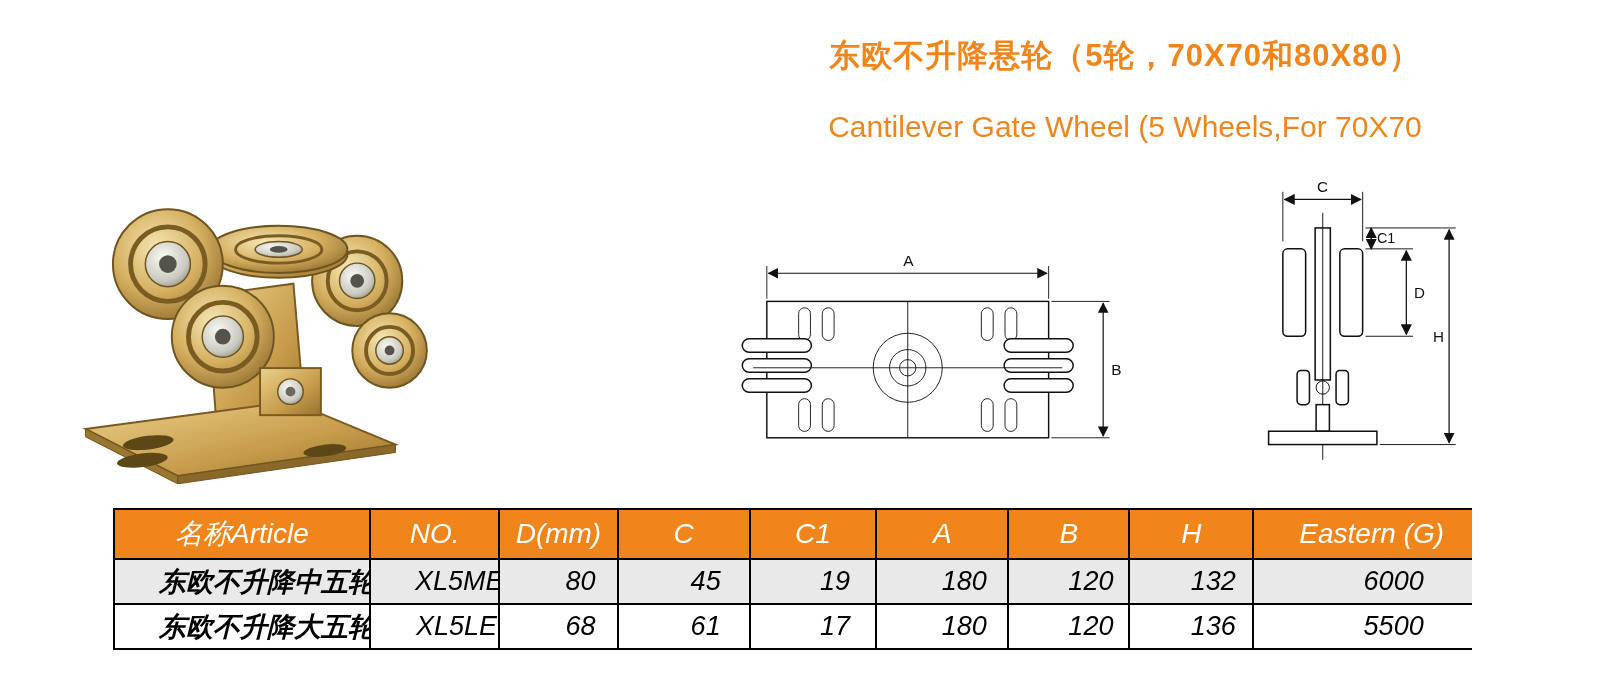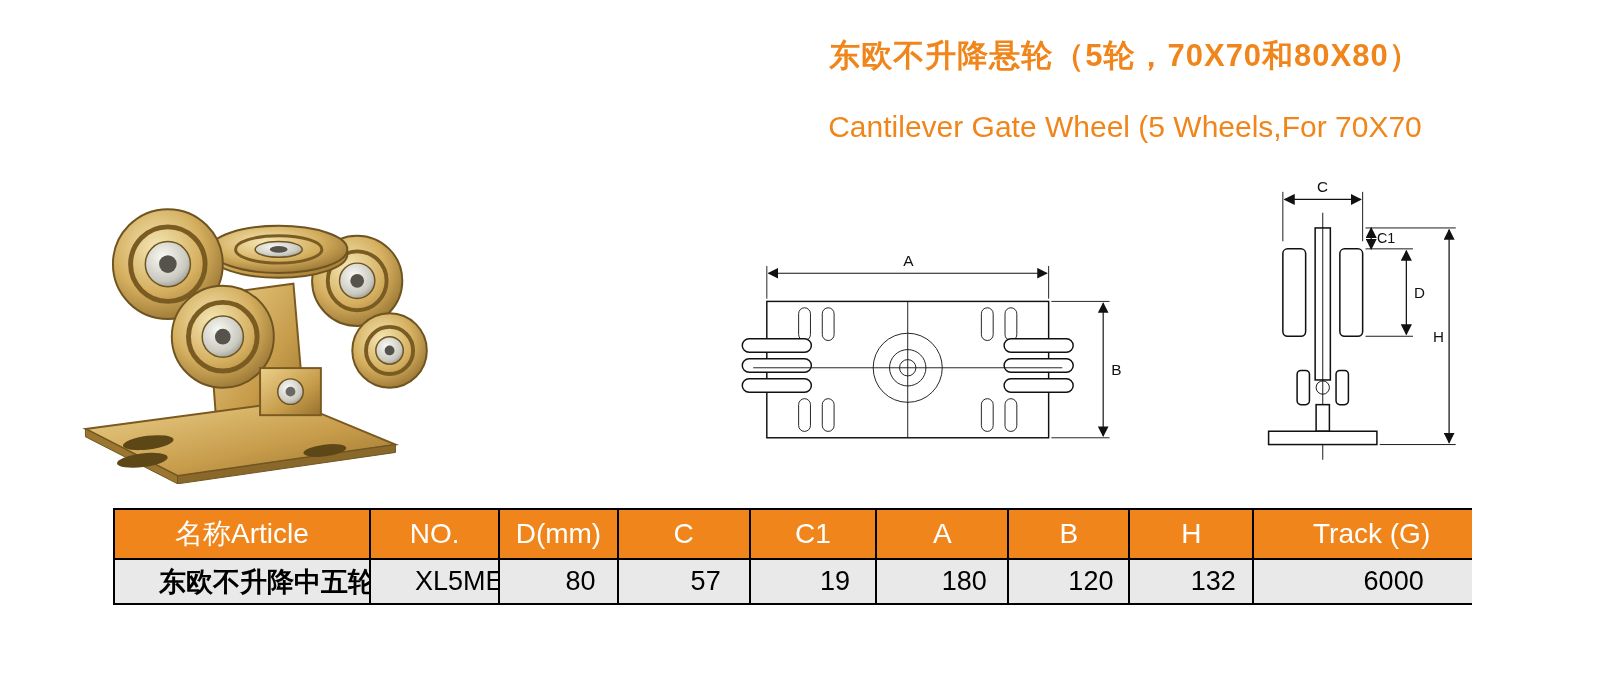--- a/index.html
+++ b/index.html
@@ -42,20 +42,21 @@
     left:113px; top:508px; width:1378px;
     border-collapse:collapse;
     table-layout:fixed;
   }
   .spec-table th,.spec-table td{
     border:2px solid #000;
     text-align:center;
     vertical-align:middle;
     overflow:hidden;
     white-space:nowrap;
+    font-style:italic;
   }
   .spec-table th{
     background:var(--accent);
     color:#fff;
     font-size:28px;
     font-weight:400;
     height:50px;
   }
   .spec-table td{
     font-size:27px;
@@ -247,31 +248,42 @@
     <thead>
       <tr>
         <th>名称Article</th>
         <th>NO.</th>
         <th>D(mm)</th>
         <th>C</th>
         <th>C1</th>
         <th>A</th>
         <th>B</th>
         <th>H</th>
-        <th>Track (G)</th>
+        <th>Eastern (G)</th>
       </tr>
     </thead>
     <tbody>
       <tr class="alt">
         <td class="article">东欧不升降中五轮</td>
         <td>XL5ME</td>
         <td>80</td>
-        <td>57</td>
+        <td>45</td>
         <td>19</td>
         <td>180</td>
         <td>120</td>
         <td>132</td>
         <td>6000</td>
       </tr>
+      <tr>
+        <td class="article">东欧不升降大五轮</td>
+        <td>XL5LE</td>
+        <td>68</td>
+        <td>61</td>
+        <td>17</td>
+        <td>180</td>
+        <td>120</td>
+        <td>136</td>
+        <td>5500</td>
+      </tr>
     </tbody>
   </table>
 
 </div>
 
 </body></html>

